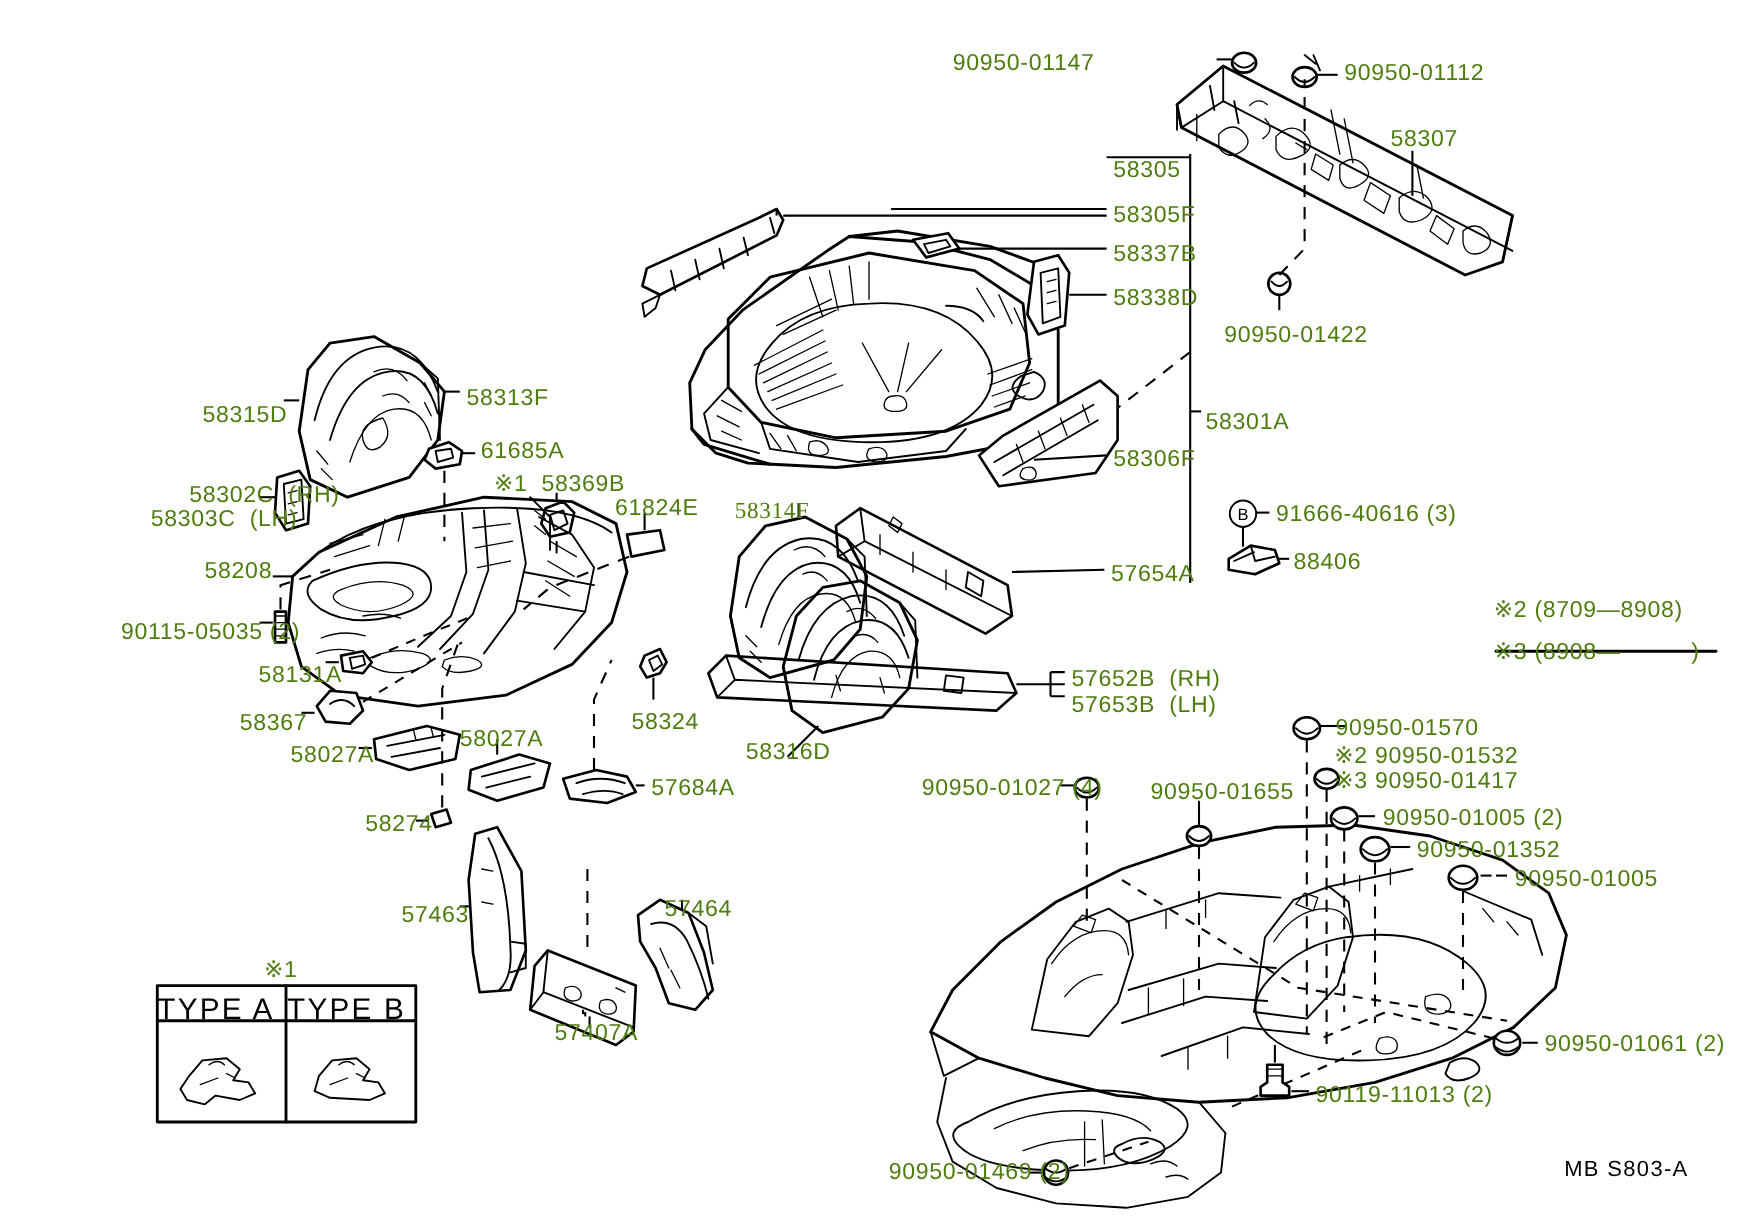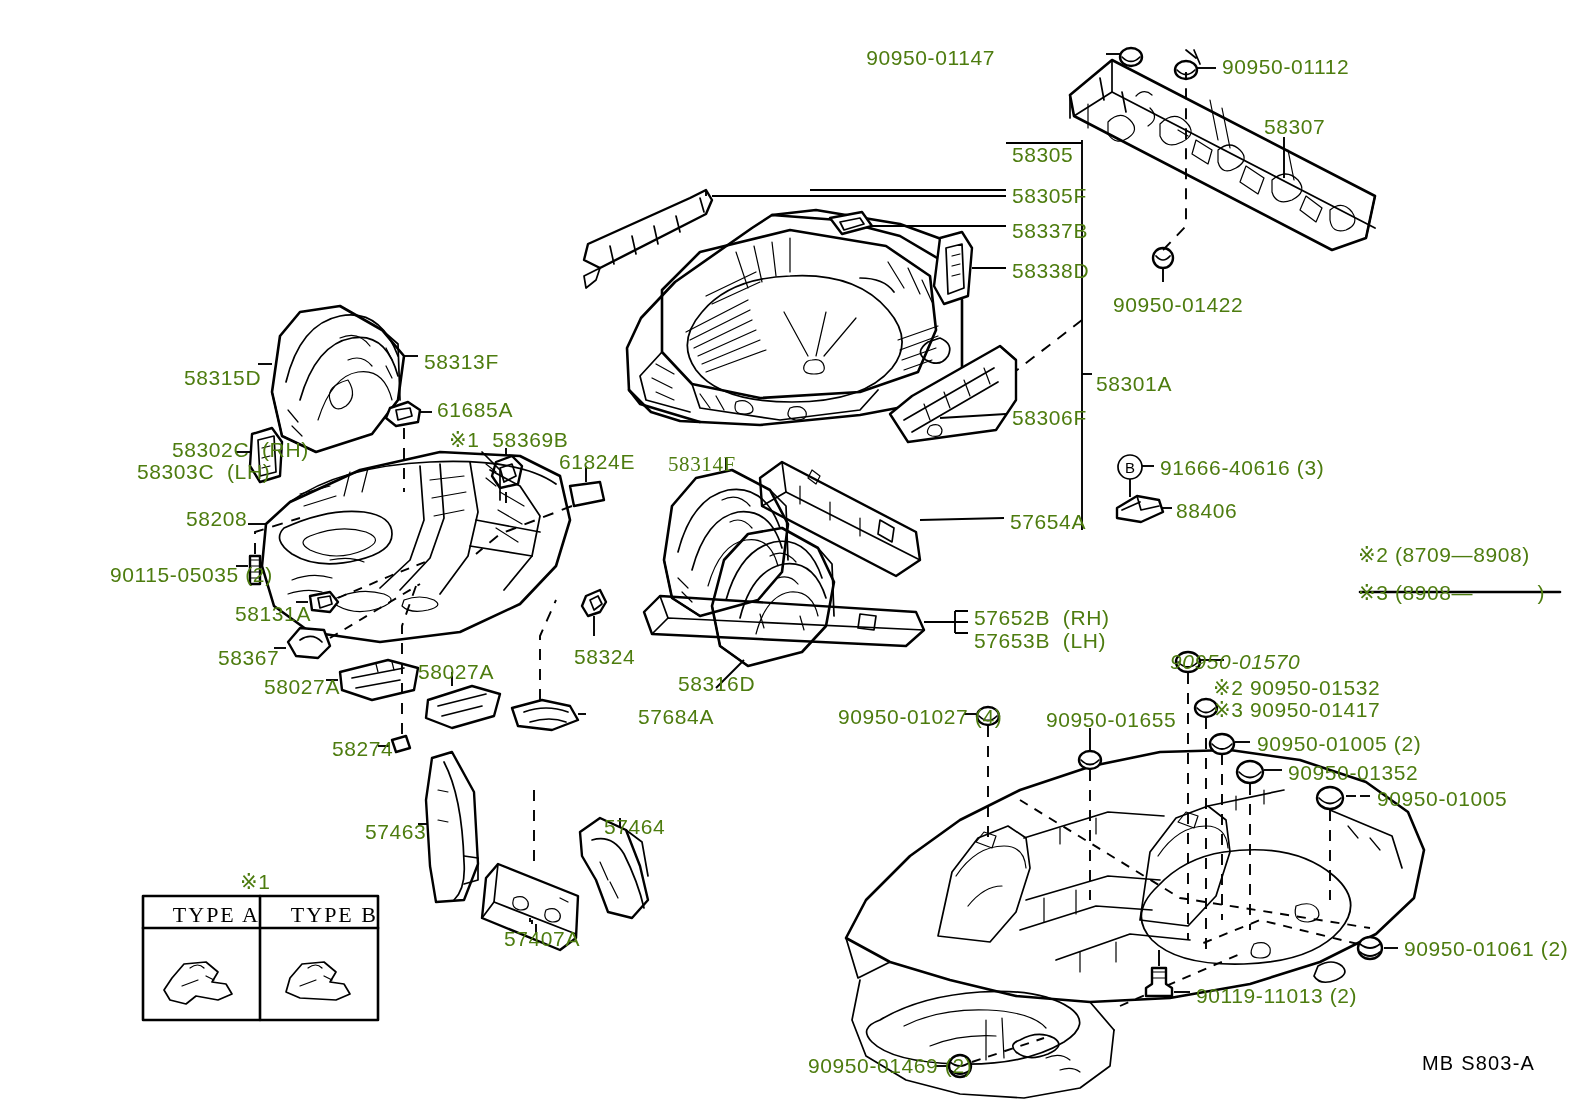--- a/index.html
+++ b/index.html
@@ -3,21 +3,21 @@
 <meta charset="utf-8">
 <style>
   html,body{margin:0;padding:0;background:#fff;}
   body{width:1584px;height:1120px;overflow:hidden;
        font-family:"Liberation Sans","DejaVu Sans",sans-serif;color:#000;}
   #sheet{position:relative;width:1584px;height:1120px;background:#fff;}
   #art{position:absolute;left:0;top:0;width:1584px;height:1120px;}
   .lbl{position:absolute;white-space:pre;font-size:21px;letter-spacing:.6px;
        font-family:"Liberation Sans","DejaVu Sans",sans-serif;color:#4d7c0f;line-height:1.12;}
   .lbl.r{text-align:right;}
-  .legendcell{position:absolute;font-size:22px;letter-spacing:2px;text-align:right;font-family:Liberation Serif, serif;}
+  .legendcell{position:absolute;font-size:27px;letter-spacing:2px;text-align:left;}
   .footer{position:absolute;font-size:20px;letter-spacing:1.2px;}
 </style>
 </head>
 <body>
 
 <div id="sheet">
 
   <svg id="art" viewBox="0 0 1584 1120" xmlns="http://www.w3.org/2000/svg">
     <defs>
       <style>
@@ -487,26 +487,26 @@
   <div class="lbl" style="left:668px;top:453px;font-family:Liberation Serif, serif;">58314F</div>
   <div class="lbl" style="left:186px;top:507px;">58208</div>
   <div class="lbl" style="left:110px;top:563px;">90115-05035 (2)</div>
   <div class="lbl" style="left:235px;top:602px;">58131A</div>
   <div class="lbl" style="left:218px;top:646px;">58367</div>
   <div class="lbl" style="left:264px;top:675px;">58027A</div>
   <div class="lbl" style="left:418px;top:660px;">58027A</div>
   <div class="lbl" style="left:574px;top:645px;">58324</div>
   <div class="lbl" style="left:678px;top:672px;">58316D</div>
   <div class="lbl" style="left:332px;top:737px;">58274</div>
-  <div class="lbl" style="left:592px;top:705px;margin-left:46px;">57684A</div>
+  <div class="lbl" style="left:592px;top:705px;">57684A</div>
   <div class="lbl" style="left:365px;top:820px;">57463</div>
   <div class="lbl" style="left:604px;top:815px;">57464</div>
   <div class="lbl" style="left:504px;top:927px;">57407A</div>
 
-  <div class="lbl" style="left:1170px;top:650px;font-style:italic;">90950-01570</div>
+  <div class="lbl" style="left:1214px;top:650px;">90950-01570</div>
   <div class="lbl" style="left:1213px;top:676px;">※2 90950-01532</div>
   <div class="lbl" style="left:1213px;top:698px;">※3 90950-01417</div>
   <div class="lbl" style="left:838px;top:705px;">90950-01027 (4)</div>
   <div class="lbl" style="left:1046px;top:708px;">90950-01655</div>
   <div class="lbl" style="left:1257px;top:732px;">90950-01005 (2)</div>
   <div class="lbl" style="left:1288px;top:761px;">90950-01352</div>
   <div class="lbl" style="left:1377px;top:787px;">90950-01005</div>
   <div class="lbl" style="left:1404px;top:937px;">90950-01061 (2)</div>
   <div class="lbl" style="left:1196px;top:984px;">90119-11013 (2)</div>
   <div class="lbl" style="left:808px;top:1054px;">90950-01469 (2)</div>

